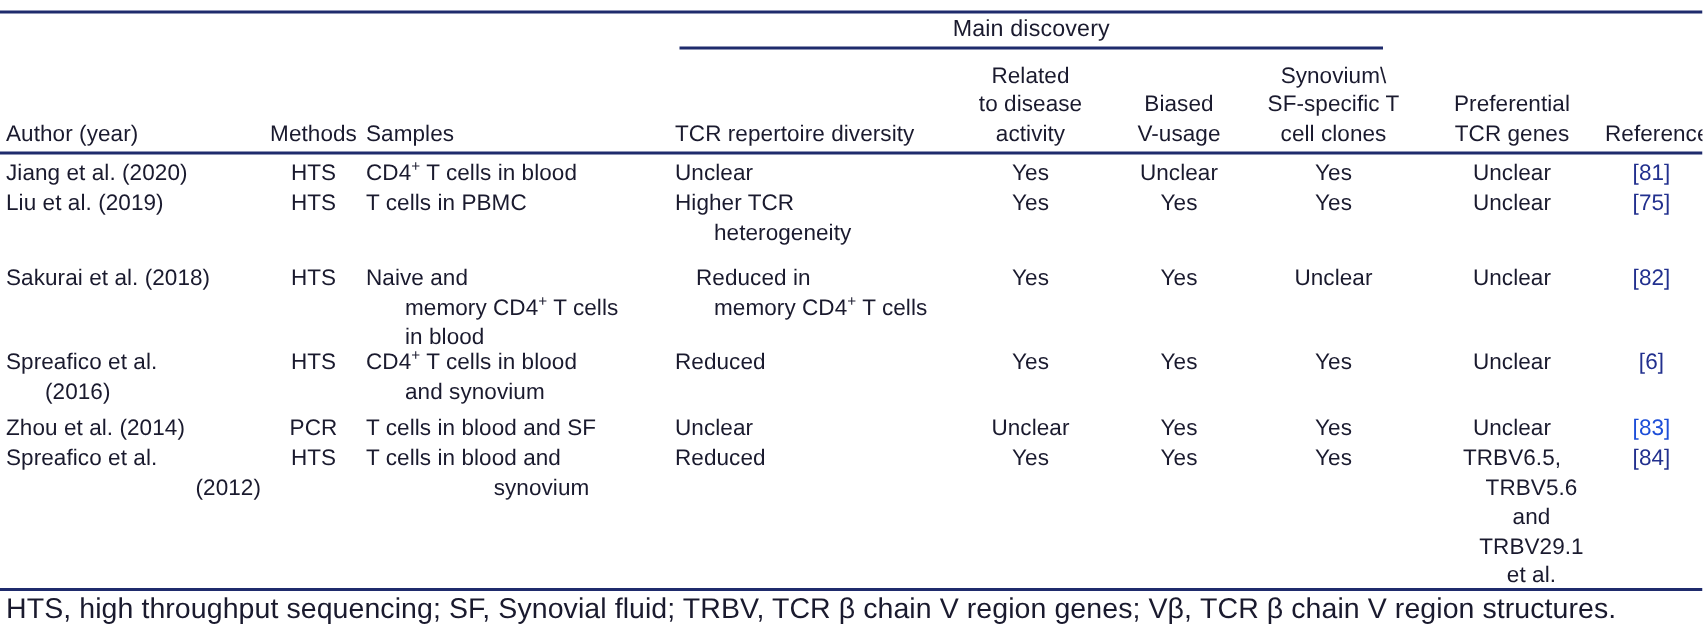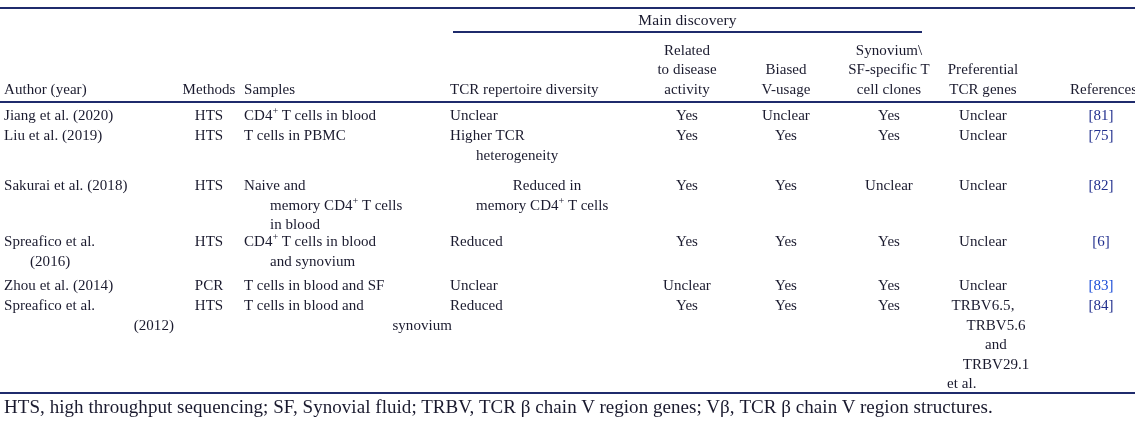--- a/index.html
+++ b/index.html
@@ -14,21 +14,20 @@
     font-family: "Liberation Sans", sans-serif;
     color: #1a1a2e;
     overflow: hidden;
   }
 
   .table-wrap {
     position: relative;
     width: 1135px;
     height: 425px;
     padding: 18px;
-    font-family: Liberation Serif, serif;
   }
 
   
   .rule {
     position: absolute;
     background: #1f2b6c;
     height: 2px;
   }
   .rule.thin { height: 1.5px; }
 
@@ -64,21 +63,21 @@
   }
 
   
   .c-author  { left: 4px;   width: 170px; text-align: left; }
   .c-method  { left: 174px; width: 70px;  text-align: center; }
   .c-sample  { left: 244px; width: 208px; text-align: left; }
   .c-divers  { left: 450px; width: 180px; text-align: left; }
   .c-related { left: 634px; width: 106px; text-align: center; }
   .c-biased  { left: 740px; width: 92px;  text-align: center; }
   .c-synov   { left: 832px; width: 114px; text-align: center; }
-  .c-pref    { left: 921px; width: 124px; text-align: center; }
+  .c-pref    { left: 946px; width: 124px; text-align: center; }
   .c-refs    { left: 1070px; width: 62px; text-align: center; }
 
   
   .colhead .cell {
     font-size: 15px;
     line-height: 19.5px;
   }
   .colhead .c-author,
   .colhead .c-method,
   .colhead .c-sample,
@@ -162,21 +161,21 @@
         <div class="cell c-related">Yes</div>
         <div class="cell c-biased">Yes</div>
         <div class="cell c-synov">Yes</div>
         <div class="cell c-pref">Unclear</div>
         <div class="cell c-refs" style="color: rgb(34, 48, 142);">[75]</div>
       </div>
       <div class="row" style="top: 176px;">
         <div class="cell c-author">Sakurai et al. (2018)</div>
         <div class="cell c-method">HTS</div>
         <div class="cell c-sample"><div style="margin-left:0px;text-align:left">Naive and</div><div style="margin-left:26px;text-align:left">memory CD4<sup>+</sup> T cells</div><div style="margin-left:26px;text-align:left">in blood</div></div>
-        <div class="cell c-divers"><div style="margin-left:14px;text-align:center">Reduced  in</div><div style="margin-left:26px;text-align:left">memory CD4<sup>+</sup> T cells</div></div>
+        <div class="cell c-divers"><div style="margin-left:14px;text-align:left">Reduced  in</div><div style="margin-left:26px;text-align:left">memory CD4<sup>+</sup> T cells</div></div>
         <div class="cell c-related">Yes</div>
         <div class="cell c-biased">Yes</div>
         <div class="cell c-synov">Unclear</div>
         <div class="cell c-pref">Unclear</div>
         <div class="cell c-refs" style="color: rgb(34, 48, 142);">[82]</div>
       </div>
       <div class="row" style="top: 232px;">
         <div class="cell c-author"><div style="margin-left:0px;text-align:left">Spreafico et al.</div><div style="margin-left:26px;text-align:left">(2016)</div></div>
         <div class="cell c-method">HTS</div>
         <div class="cell c-sample"><div style="margin-left:0px;text-align:left">CD4<sup>+</sup> T cells in blood</div><div style="margin-left:26px;text-align:left">and synovium</div></div>
@@ -194,26 +193,26 @@
         <div class="cell c-divers">Unclear</div>
         <div class="cell c-related">Unclear</div>
         <div class="cell c-biased">Yes</div>
         <div class="cell c-synov">Yes</div>
         <div class="cell c-pref">Unclear</div>
         <div class="cell c-refs" style="color: #1d4ed8;">[83]</div>
       </div>
       <div class="row" style="top: 296px;">
         <div class="cell c-author"><div style="margin-left:0px;text-align:left">Spreafico et al.</div><div style="margin-left:26px;text-align:right">(2012)</div></div>
         <div class="cell c-method">HTS</div>
-        <div class="cell c-sample"><div style="margin-left:0px;text-align:left">T cells in blood and</div><div style="margin-left:26px;text-align:right">synovium</div></div>
+        <div class="cell c-sample"><div style="margin-left:0px;text-align:left">T cells in blood and</div><div style="margin-left:26px;text-align:center">synovium</div></div>
         <div class="cell c-divers">Reduced</div>
         <div class="cell c-related">Yes</div>
         <div class="cell c-biased">Yes</div>
         <div class="cell c-synov">Yes</div>
-        <div class="cell c-pref"><div style="margin-left:0px;text-align:center">TRBV6.5,</div><div style="margin-left:26px;text-align:center">TRBV5.6</div><div style="margin-left:26px;text-align:center">and</div><div style="margin-left:26px;text-align:center">TRBV29.1</div><div style="margin-left:26px;text-align:left">et al.</div></div>
+        <div class="cell c-pref"><div style="margin-left:0px;text-align:center">TRBV6.5,</div><div style="margin-left:26px;text-align:center">TRBV5.6</div><div style="margin-left:26px;text-align:center">and</div><div style="margin-left:26px;text-align:center">TRBV29.1</div><div style="margin-left:26px;text-align:center">et al.</div></div>
         <div class="cell c-refs" style="color: rgb(34, 48, 142);">[84]</div>
       </div>
     </div>
 
   <div class="rule thin" id="rule-bottom"></div>
 
   <div class="footnote">HTS, high throughput sequencing; SF, Synovial fluid; TRBV, TCR β chain V region genes; Vβ, TCR β chain V region structures.</div>
 
 </div>
 

